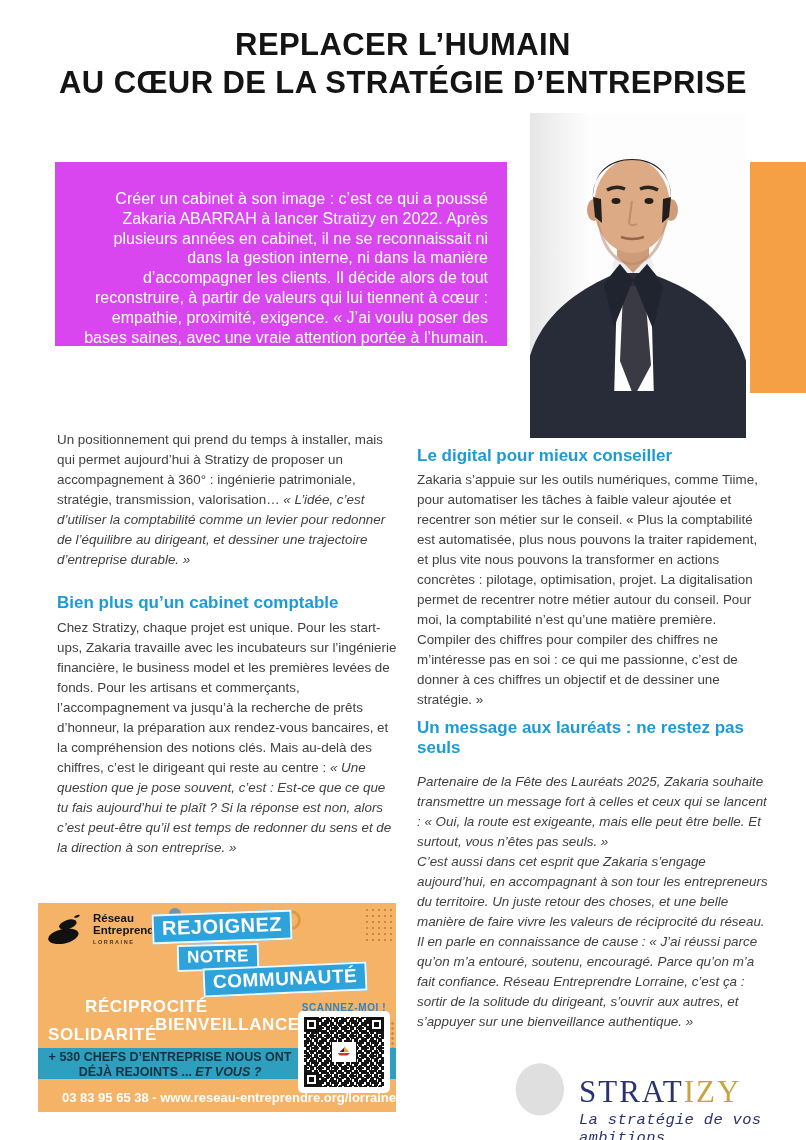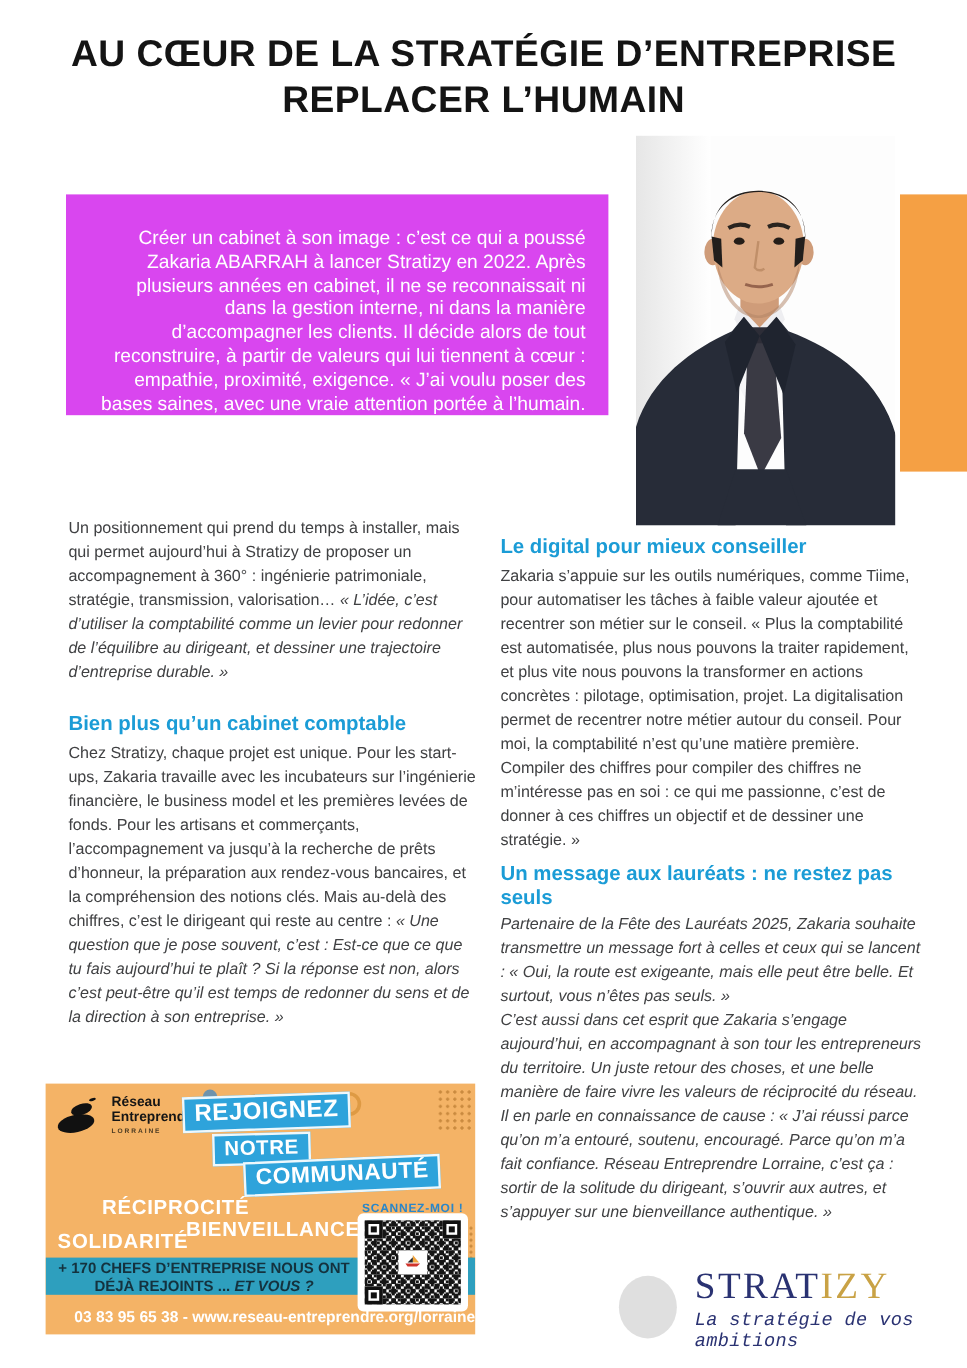--- a/index.html
+++ b/index.html
@@ -26,25 +26,25 @@
   .col { position:absolute; font-size:13.4px; line-height:20px; color:#404143; }
   .col-left  { left:57px;  top:430px; width:341px; }
   .col-right { left:417px; top:446px; width:351px; }
   .col p { margin:0; }
   .section-h {
     color:#1B9CD6; font-size:17px; line-height:20px; font-weight:bold; margin:0;
   }
   .col-left .p1 { margin-bottom:23px; }
   .col-left .p2 { margin-top:5px; }
   .col-right .p1 { margin-top:4px; margin-bottom:8px; }
-  .col-right .p2 { margin-top:2px; font-style:italic; }
+  .col-right .p2 { margin-top:14px; font-style:italic; }
   .it { font-style:italic; }
   
   .banner { position:absolute; left:38px; top:903px; width:358px; height:209px; background:#F4B366; overflow:hidden; }
-  .re-logo { position:absolute; top:9px; left:9px; display:flex; gap:6px;align-items:center; }
+  .re-logo { position:absolute; top:9px; left:9px; display:flex; gap:6px; }
   .re-logo svg { width:40px; height:34px; }
   .re-name { font-size:11.5px; font-weight:bold; line-height:12px; color:#151515; }
   .re-region { font-size:5.5px; letter-spacing:1.6px; color:#4a3a22; margin-top:3px; font-weight:bold; }
   .badge {
     position:absolute; background:#2EA3DB; color:#fff; font-weight:bold;
     letter-spacing:.5px; padding:1px 8px 2px; border:2px solid rgba(255,255,255,.92);
     transform:rotate(-2deg); white-space:nowrap;
   }
   .badge1 { left:114px; top:9px;  font-size:20px; }
   .badge2 { left:139px; top:41px; font-size:17px; transform:rotate(-1.5deg); }
@@ -78,33 +78,33 @@
   .dot-steel { position:absolute; left:131px; top:5px;  width:12px; height:12px; border-radius:50%; background:#6E93AC; }
   .ring { position:absolute; left:243px; top:7px; width:20px; height:20px; border-radius:50%; border:3px solid #DE9A44; box-sizing:border-box; }
   .halftone-tr { position:absolute; right:2px; top:4px;   width:30px; height:36px;
     background:radial-gradient(#C98A3F 1.1px, transparent 1.5px); background-size:6px 6px; }
   .halftone-r  { position:absolute; right:0;  top:118px; width:16px; height:42px;
     background:radial-gradient(#C98A3F 1.1px, transparent 1.5px); background-size:5px 5px; }
   
   .stratizy { position:absolute; left:508px; top:1046px; width:290px; display:flex; align-items:flex-start; gap:13px; }
   .emblem svg { width:58px; height:74px; }
   .s-text { padding-top:10px; }
-  .s-name { font-family:"Liberation Serif", serif; font-size:31px; line-height:31px; letter-spacing:2px; white-space:nowrap; }
+  .s-name { font-family:"Liberation Serif", serif; font-size:31px; line-height:31px; letter-spacing:2px; white-space:nowrap;margin-top:20px; }
   .s-name .n1 { color:#2A3272; }
   .s-name .n2 { color:#C9A245; }
   .s-tagline { font-family:Liberation Mono, monospace; font-style:italic; font-size:15.5px; color:#2A3272; margin-top:4px; letter-spacing:.3px; }
 </style>
 </head>
 <body>
 
 <div id="page">
 
   <div class="title">
+    <div>REPLACER L’HUMAIN</div>
     <div>AU CŒUR DE LA STRATÉGIE D’ENTREPRISE</div>
-    <div>REPLACER L’HUMAIN</div>
   </div>
 
   <div class="intro-box">
     <div class="intro-text">Créer un cabinet à son image : c’est ce qui a poussé Zakaria ABARRAH à lancer Stratizy en 2022. Après plusieurs années en cabinet, il ne se reconnaissait ni dans la gestion interne, ni dans la manière d’accompagner les clients. Il décide alors de tout reconstruire, à partir de valeurs qui lui tiennent à cœur : empathie, proximité, exigence. « J’ai voulu poser des bases saines, avec une vraie attention portée à l’humain. »</div>
   </div>
 
   <div class="photo">
     <svg viewBox="0 0 216 325" width="216" height="325">
       <defs>
         <linearGradient id="pg" x1="0" y1="0" x2="1" y2="0">
@@ -189,21 +189,21 @@
 
     <div class="badge badge1">REJOIGNEZ</div>
     <div class="badge badge2">NOTRE</div>
     <div class="badge badge3">COMMUNAUTÉ</div>
 
     <div class="value value1">SOLIDARITÉ</div>
     <div class="value value2">RÉCIPROCITÉ</div>
     <div class="value value3">BIENVEILLANCE</div>
 
     <div class="band">
-      <div>+ 170 CHEFS D’ENTREPRISE NOUS ONT</div>
+      <div>+ 530 CHEFS D’ENTREPRISE NOUS ONT</div>
       <div><span>DÉJÀ REJOINTS ... </span><span class="it">ET VOUS ?</span></div>
     </div>
 
     <div class="scan-label">SCANNEZ-MOI !</div>
     <div class="qr">
       <div class="qr-inner">
         <span class="finder f-tl"></span>
         <span class="finder f-tr"></span>
         <span class="finder f-bl"></span>
         <span class="qr-logo">

